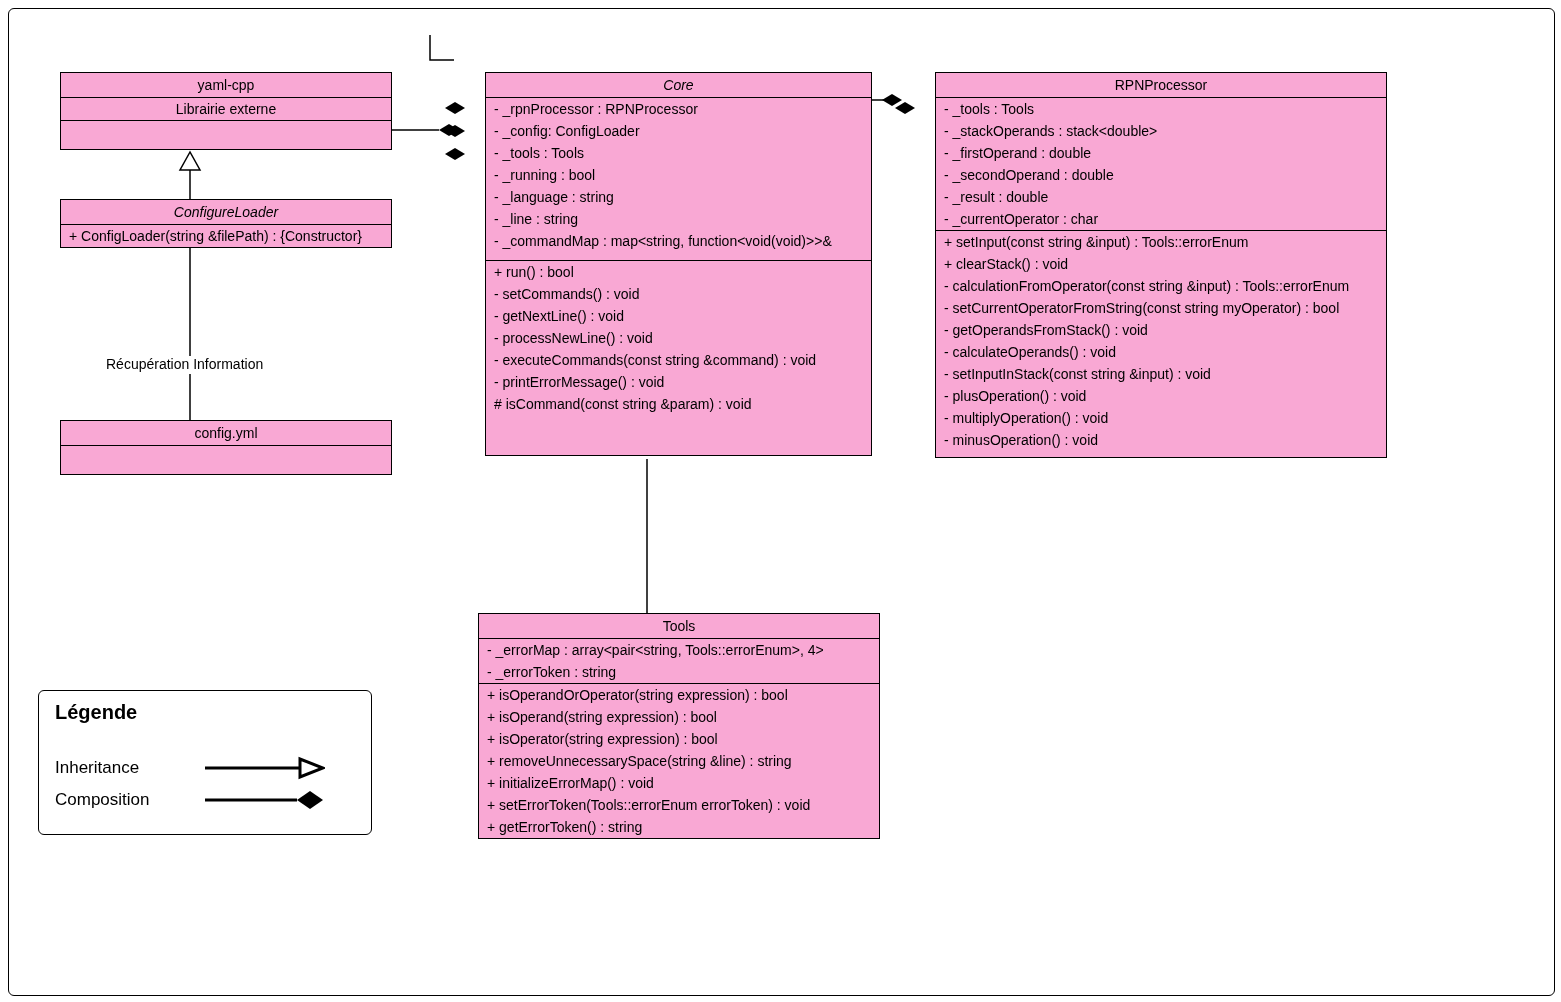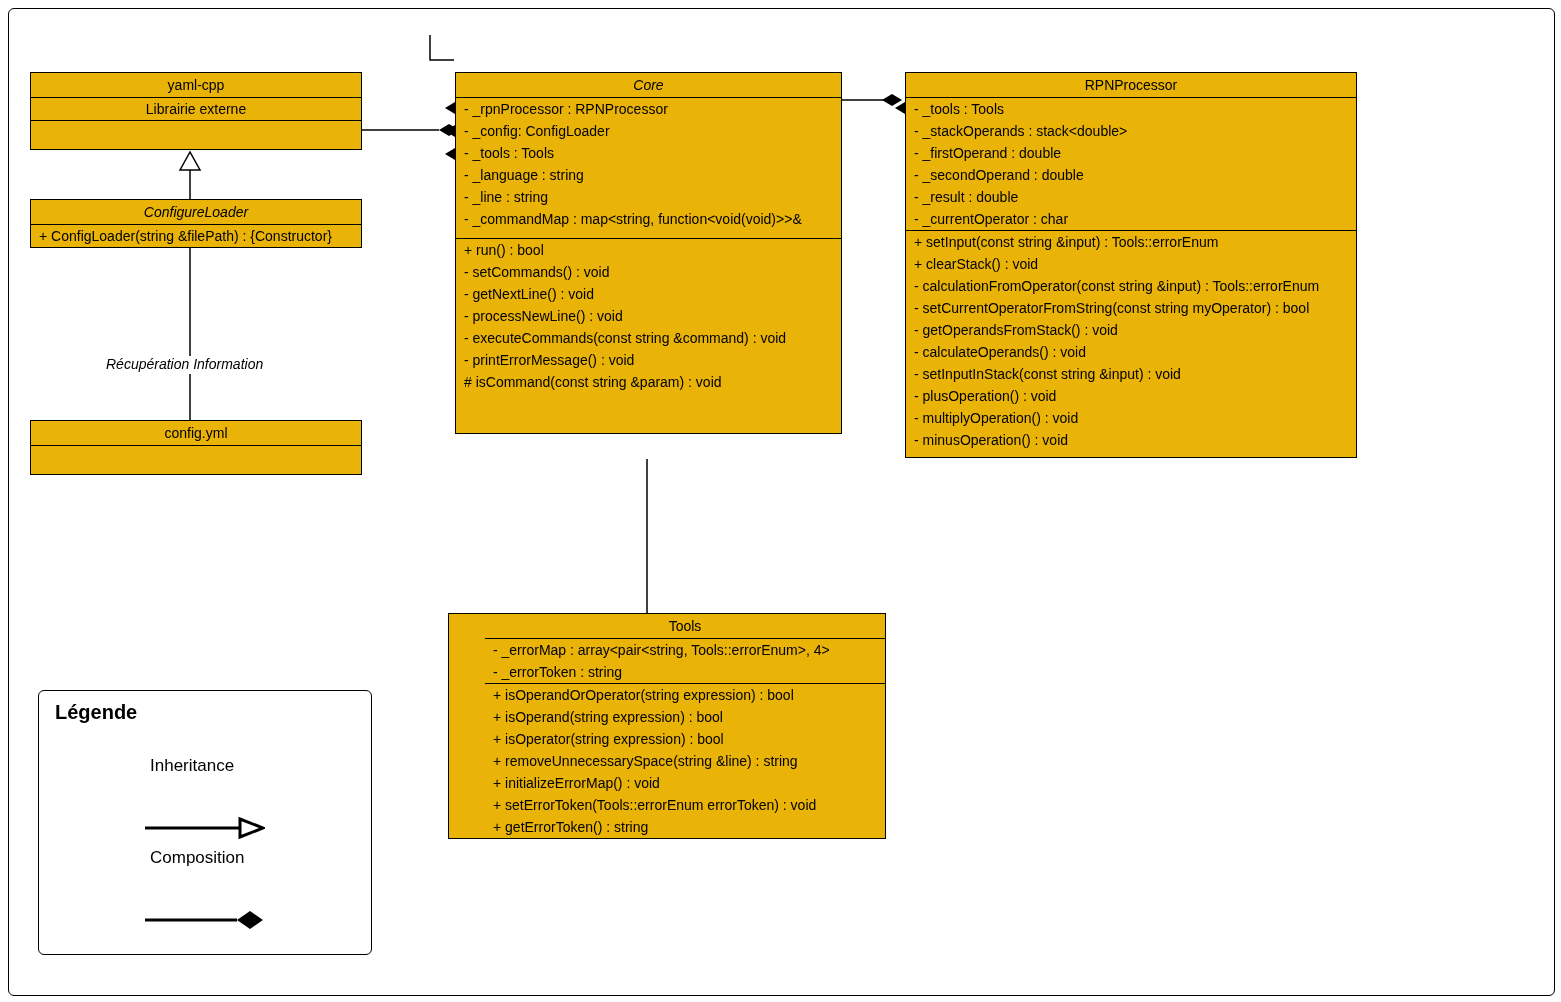--- a/index.html
+++ b/index.html
@@ -21,21 +21,22 @@
     top: 8px;
     width: 1545px;
     height: 986px;
     border: 1px solid #000;
     border-radius: 6px;
   }
   
   .uml {
     position: absolute;
     border: 1px solid #000;
-    background: #eab308;
+    background: #f9a8d4;
+    margin-left: 30px;
   }
   .uml .title {
     text-align: center;
     padding: 4px 6px;
     border-bottom: 1px solid #000;
     font-weight: normal;
   }
   .uml .title.italic { font-style: italic; }
   .uml .section {
     border-bottom: 1px solid #000;
@@ -62,21 +63,20 @@
     font-weight: bold;
     font-size: 20px;
     margin-bottom: 32px;
   }
   .legend .legend-row {
     display: flex;
     align-items: center;
     gap: 40px;
     font-size: 17px;
     margin: 8px 0;
-    flex-direction: column;
   }
   .legend .legend-label { width: 110px; }
   .legend svg { display: block; }
 </style>
 </head>
 <body>
 
 <div class="canvas">
   <div class="outer-frame"></div>
 
@@ -118,33 +118,34 @@
     <div class="section empty"></div>
   </div>
 
   <div class="uml" style="left:30px;top:199px;width:330px;">
     <div class="title italic">ConfigureLoader</div>
     <div class="section">
       <div class="row">+ ConfigLoader(string &amp;filePath) : {Constructor}</div>
     </div>
   </div>
 
-  <div class="note" style="left:106px;top:356px;font-style:italic;">Récupération Information</div>
+  <div class="note" style="left:106px;top:356px;">Récupération Information</div>
 
   <div class="uml" style="left:30px;top:420px;width:330px;">
     <div class="title">config.yml</div>
     <div class="section empty"></div>
   </div>
 
   <div class="uml" style="left:455px;top:72px;width:385px;">
     <div class="title italic">Core</div>
     <div class="section">
       <div class="row">- _rpnProcessor : RPNProcessor</div>
       <div class="row">- _config: ConfigLoader</div>
       <div class="row">- _tools : Tools</div>
+      <div class="row">- _running : bool</div>
       <div class="row">- _language : string</div>
       <div class="row">- _line : string</div>
       <div class="row">- _commandMap : map&lt;string, function&lt;void(void)&gt;&gt;&amp;</div>
       <div style="height:8px"></div>
     </div>
     <div class="section">
       <div class="row">+ run() : bool</div>
       <div class="row">- setCommands() : void</div>
       <div class="row">- getNextLine() : void</div>
       <div class="row">- processNewLine() : void</div>
@@ -173,21 +174,21 @@
       <div class="row">- getOperandsFromStack() : void</div>
       <div class="row">- calculateOperands() : void</div>
       <div class="row">- setInputInStack(const string &amp;input) : void</div>
       <div class="row">- plusOperation() : void</div>
       <div class="row">- multiplyOperation() : void</div>
       <div class="row">- minusOperation() : void</div>
       <div style="height:6px"></div>
     </div>
   </div>
 
-  <div class="uml" style="left:448px;top:613px;width:400px;padding-left:36px;">
+  <div class="uml" style="left:448px;top:613px;width:400px;">
     <div class="title">Tools</div>
     <div class="section">
       <div class="row">- _errorMap : array&lt;pair&lt;string, Tools::errorEnum&gt;, 4&gt;</div>
       <div class="row">- _errorToken : string</div>
     </div>
     <div class="section">
       <div class="row">+ isOperandOrOperator(string expression) : bool</div>
       <div class="row">+ isOperand(string expression) : bool</div>
       <div class="row">+ isOperator(string expression) : bool</div>
       <div class="row">+ removeUnnecessarySpace(string &amp;line) : string</div>

